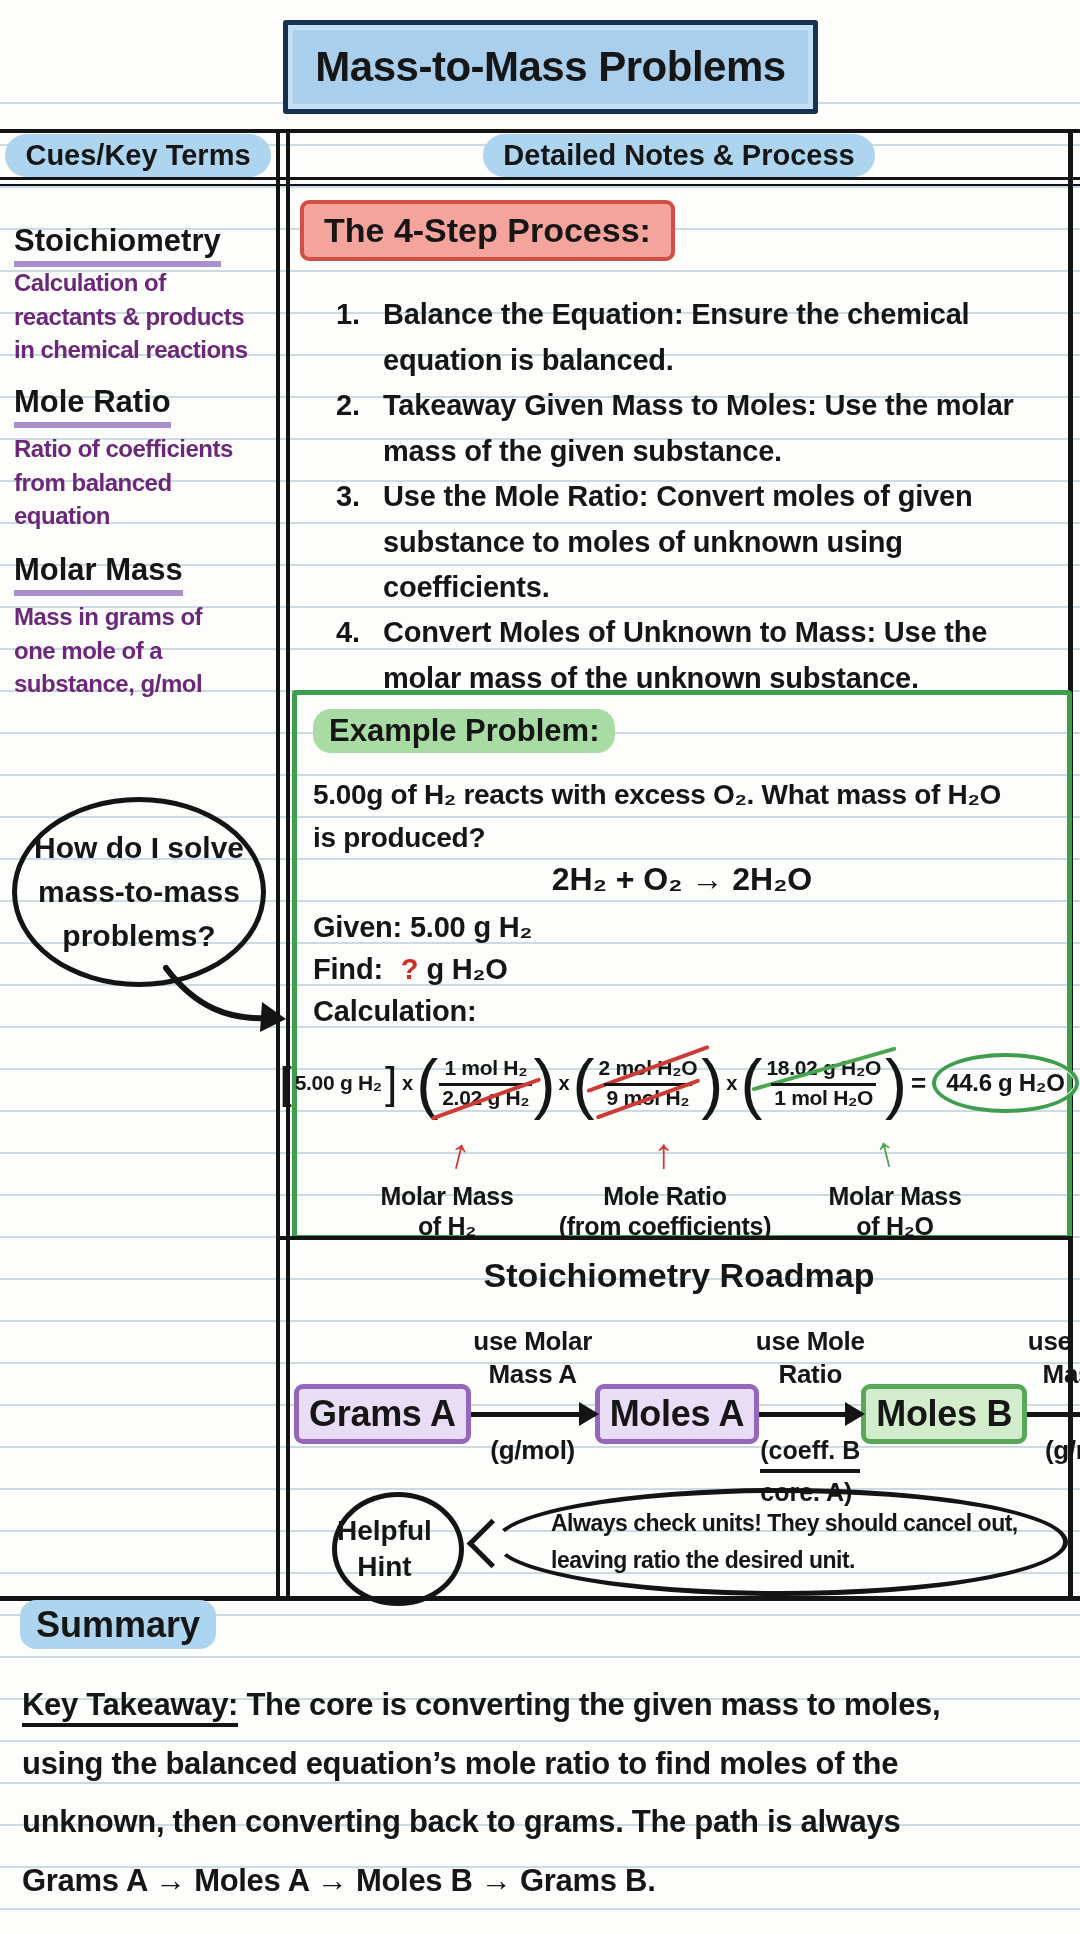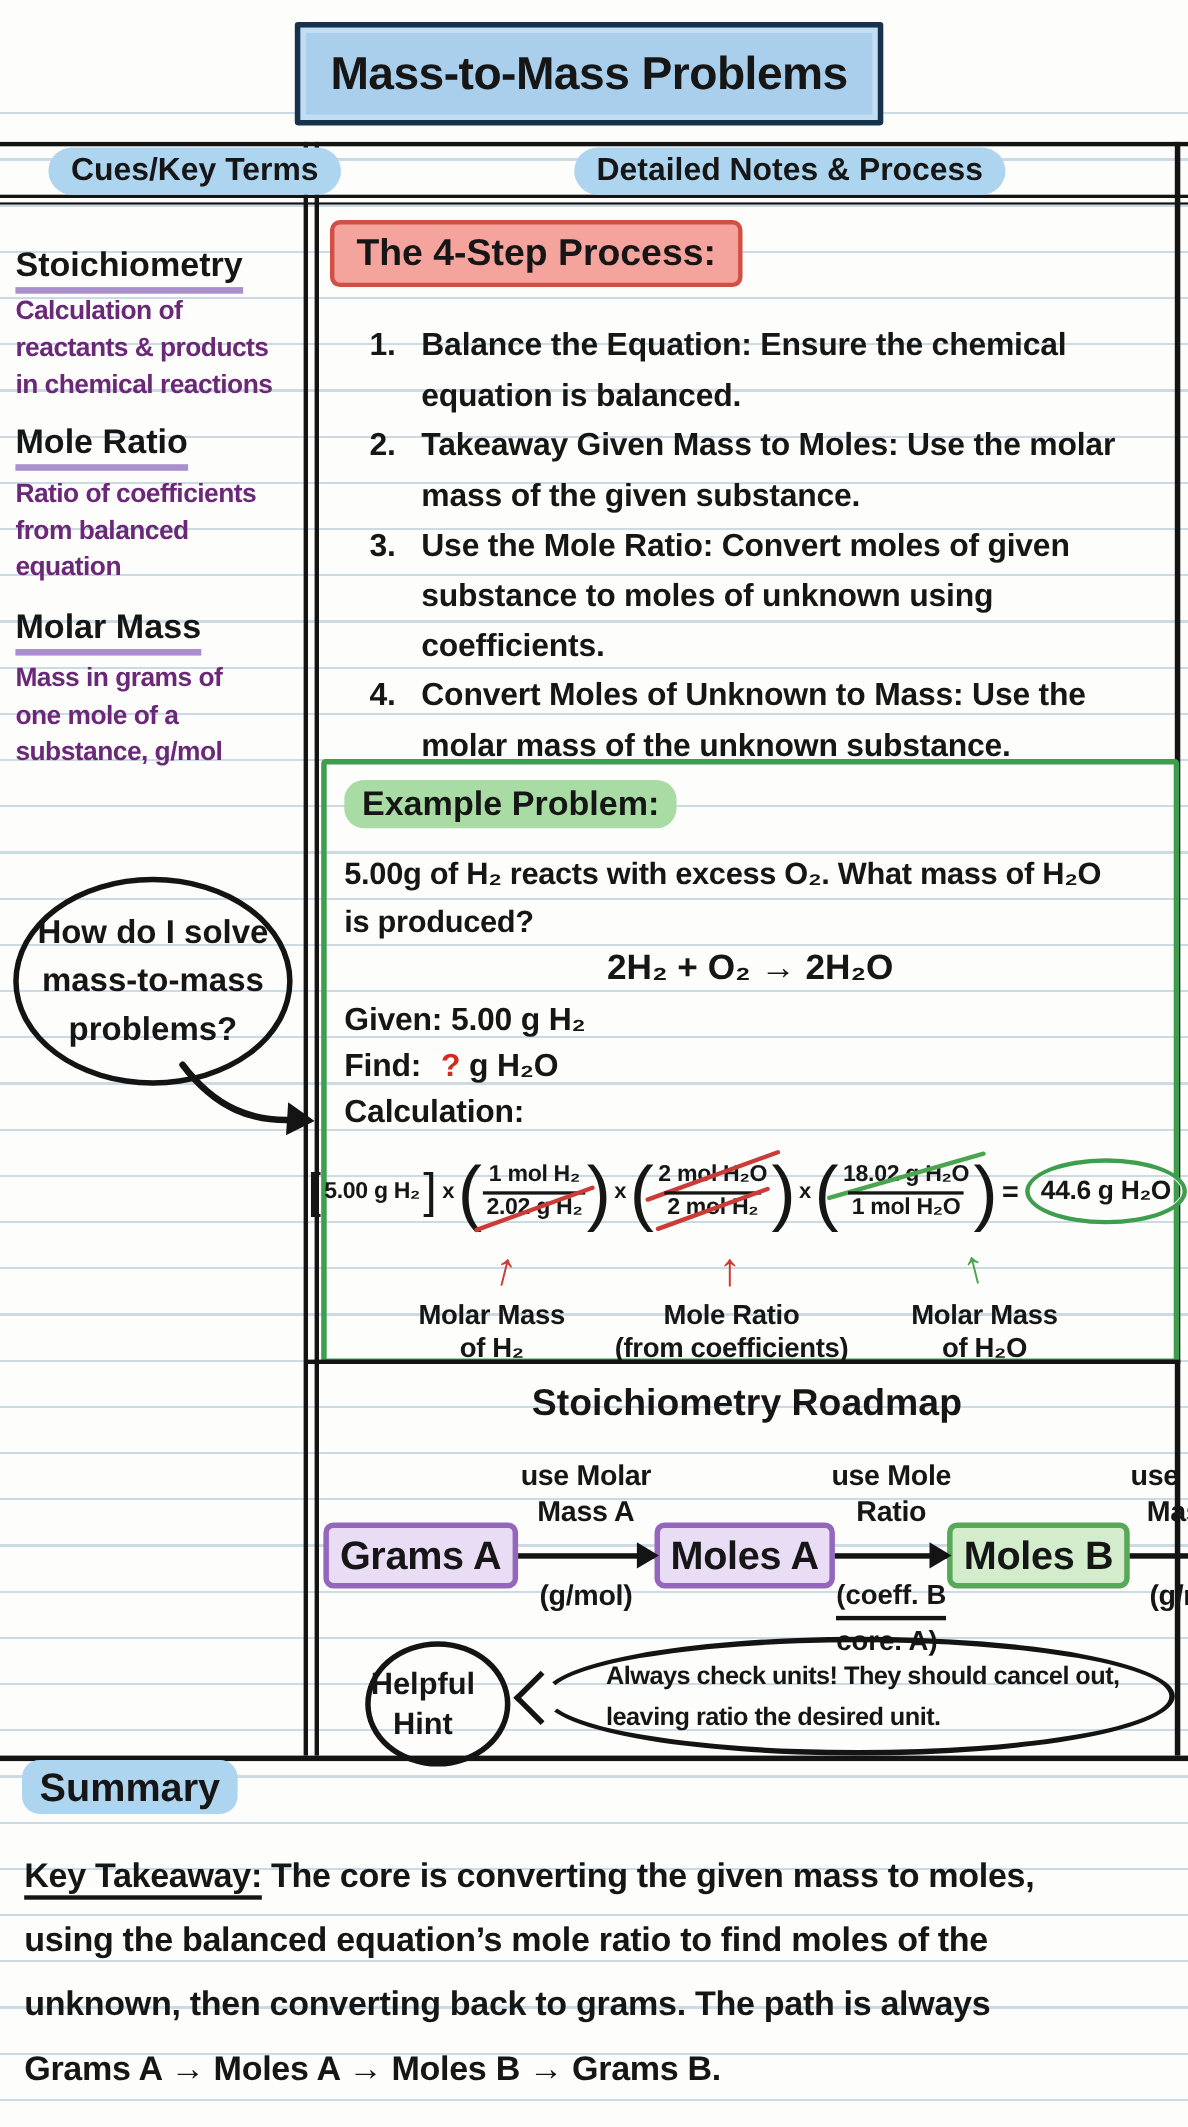--- a/index.html
+++ b/index.html
@@ -32,29 +32,29 @@
   .pre{white-space:pre;}
   .rules{
     left:0;right:0;top:62px;bottom:0;
     background-image:repeating-linear-gradient(to bottom,transparent 0,transparent 40px,var(--rule) 40px,var(--rule) 42px);
     pointer-events:none;
   }
   .hline{background:#141414;}
   .vline{background:#141414;}
   
   .title-box{
-    left:268px;top:20px;width:525px;height:84px;
+    left:283px;top:20px;width:525px;height:84px;
     background:var(--title-fill);border:5px solid var(--title-border);
     box-shadow:inset 0 0 0 5px #c3def2;border-radius:3px;
     display:flex;align-items:center;justify-content:center;
     font-size:42px;letter-spacing:-0.5px;
   }
   
   .pill{background:var(--pill-blue);border-radius:22px;padding:5px 20px;font-size:29px;}
-  .hdr-cell{display:flex;align-items:center;justify-content:center;padding-left:39px;}
+  .hdr-cell{display:flex;align-items:center;justify-content:center;}
   
   .term{font-size:31px;border-bottom:6px solid var(--purple-underline);padding-bottom:2px;display:inline-block;}
   .def{font-size:24px;letter-spacing:-0.5px;color:var(--purple-text);line-height:33.5px;}
   .bubble{
     border:5px solid #141414;border-radius:50%;
     display:flex;align-items:center;justify-content:center;text-align:center;
     font-size:30px;line-height:44px;
   }
   
   .redbox{
@@ -228,21 +228,21 @@
       <span class="paren">(</span>
       <span class="frac">
         <span class="num">1 mol H₂</span>
         <span class="den cancel-red">2.02 g H₂</span>
       </span>
       <span class="paren">)</span>
       <span class="mult">x</span>
       <span class="paren">(</span>
       <span class="frac">
         <span class="num cancel-red">2 mol H₂O</span>
-        <span class="den cancel-red">2 mol H₂</span>
+        <span class="den cancel-red">9 mol H₂</span>
       </span>
       <span class="paren">)</span>
       <span class="mult">x</span>
       <span class="paren">(</span>
       <span class="frac">
         <span class="num cancel-green">18.02 g H₂O</span>
         <span class="den">1 mol H₂O</span>
       </span>
       <span class="paren">)</span>
       <span class="eqs">=</span>

